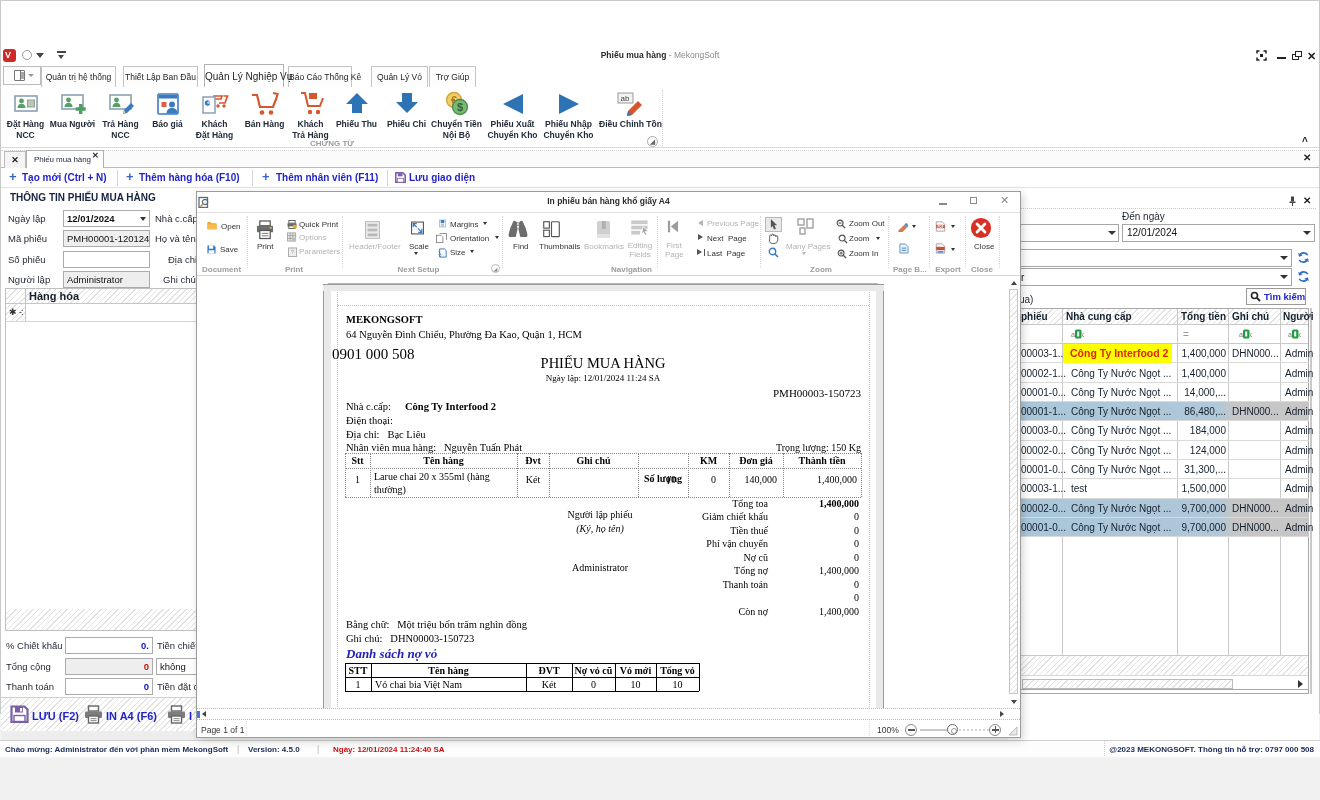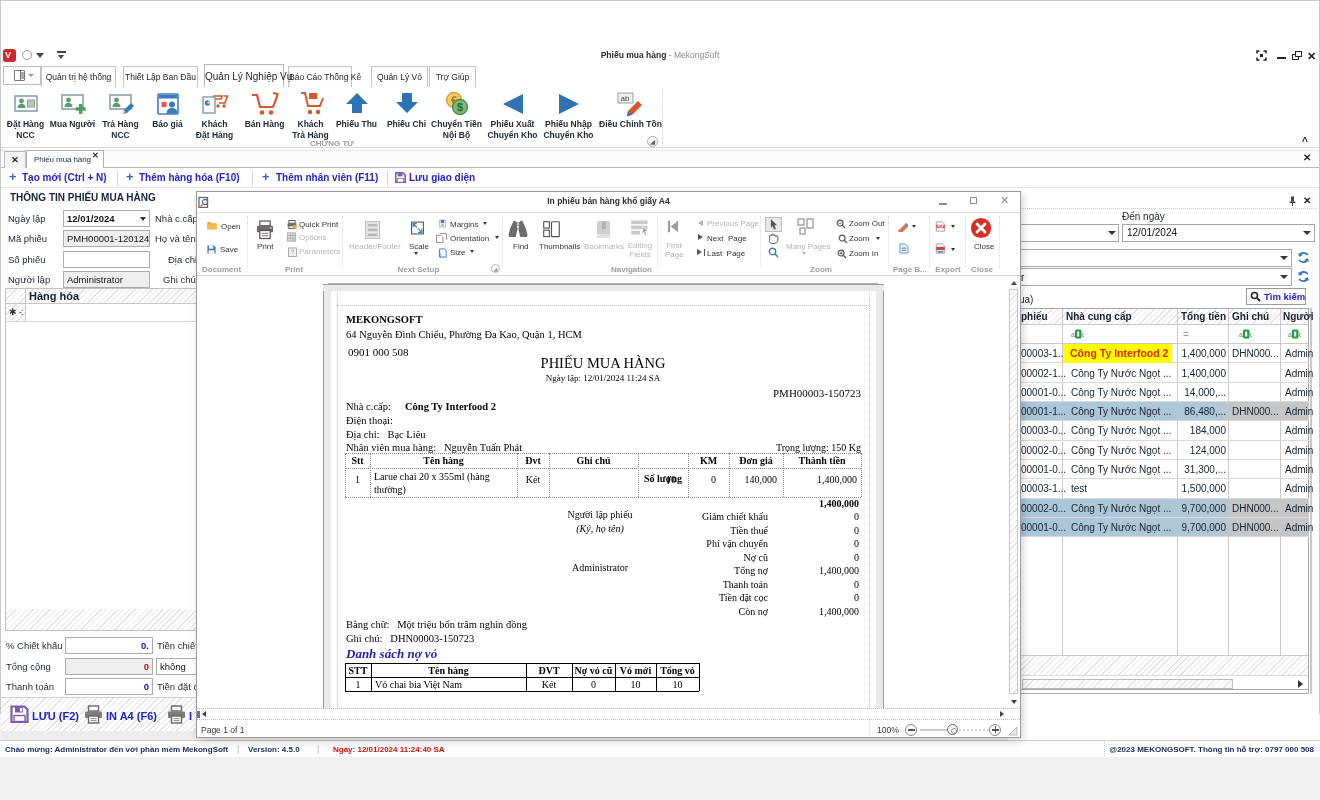--- a/index.html
+++ b/index.html
@@ -649,21 +649,21 @@
 
 <div class="abs" style="left:323px; top:284px; width:8px; height:424px; background:#e9e9e9; border-left:1px solid #9a9a9a; z-index:3;"></div>
 <div class="abs" style="left:876px; top:284px; width:8px; height:424px; background:#e9e9e9; border-right:1px solid #9a9a9a; z-index:3;"></div>
 <div class="abs" style="left:323px; top:284px; width:561px; height:7px; background:#e9e9e9; border-top:1px solid #9a9a9a; z-index:3;"></div>
 <div class="abs" id="page" style="left:328px; top:283px; width:550px; height:425px; background:#fff; border-top:1px solid #b5b5b5; overflow:hidden; font-family:'Liberation Serif',serif; color:#000;">
   <div class="abs" style="left:9px; top:0; width:0; height:425px; border-left:1px dotted #c2c2c2;"></div>
   <div class="abs" style="left:541px; top:0; width:0; height:425px; border-left:1px dotted #c2c2c2;"></div>
   <div class="abs" style="left:9px; top:21px; width:532px; height:0; border-top:1px dotted #c2c2c2;"></div>
   <div class="abs" style="left:18px; top:30px; font-size:10.5px; font-weight:bold;">MEKONGSOFT</div>
   <div class="abs" style="left:18px; top:45px; font-size:10.5px;">64 Nguyễn Đình Chiểu, Phường Đa Kao, Quận 1, HCM</div>
-  <div class="abs" style="left:20px; top:62px; font-size:11px;">0901 000 508</div>
+  <div class="abs" style="left:4px; top:62px; font-size:15px;">0901 000 508</div>
   <div class="abs" style="left:0; top:71px; width:550px; text-align:center; font-size:14.5px;">PHIẾU MUA HÀNG</div>
   <div class="abs" style="left:0; top:89px; width:550px; text-align:center; font-size:9px;">Ngày lập: 12/01/2024  11:24 SA</div>
   <div class="abs" style="left:333px; top:103px; width:200px; text-align:right; font-size:11px;">PMH00003-150723</div>
   <div class="abs" style="left:18px; top:117px; font-size:10.5px;">Nhà c.cấp:</div>
   <div class="abs" style="left:77px; top:117px; font-size:10.5px; font-weight:bold;">Công Ty Interfood 2</div>
   <div class="abs" style="left:18px; top:131px; font-size:10.5px;">Điện thoại:</div>
   <div class="abs" style="left:18px; top:145px; font-size:10.5px;">Địa chỉ:&nbsp;&nbsp;&nbsp;Bạc Liêu</div>
   <div class="abs" style="left:18px; top:158px; font-size:10.5px;">Nhân viên mua hàng:&nbsp;&nbsp;&nbsp;Nguyễn Tuấn Phát</div>
   <div class="abs" style="left:333px; top:158px; width:200px; text-align:right; font-size:10px;">Trọng lượng: 150 Kg</div>
 
@@ -694,34 +694,34 @@
   <div class="t1h" style="left:455px; width:78px;">Thành tiền</div>
   <div class="t1d" style="left:17px; top:190px; width:25px; text-align:center;">1</div>
   <div class="t1d" style="left:46px; top:186px; width:136px; line-height:13px;">Larue chai 20 x 355ml (hàng thường)</div>
   <div class="t1d" style="left:189px; top:190px; width:32px; text-align:center;">Két</div>
   <div class="t1d" style="left:310px; top:190px; width:38px; text-align:right;">10</div>
   <div class="t1d" style="left:360px; top:190px; width:28px; text-align:right;">0</div>
   <div class="t1d" style="left:401px; top:190px; width:48px; text-align:right;">140,000</div>
   <div class="t1d" style="left:455px; top:190px; width:74px; text-align:right;">1,400,000</div>
 
   <style>.mr { position:absolute; font-size:10px; width:422px; text-align:right; left:18px; } .mv { position:absolute; font-size:10px; width:513px; text-align:right; left:18px; }</style>
+  <div class="mr" style="top:214px;">Tổng toa</div>
     <div class="mv" style="top:214px; font-weight:bold;">1,400,000</div>
   <div class="mr" style="top:227px;">Giảm chiết khấu</div>
     <div class="mv" style="top:227px;">0</div>
   <div class="mr" style="top:241px;">Tiền thuế</div>
     <div class="mv" style="top:241px;">0</div>
   <div class="mr" style="top:254px;">Phí vận chuyển</div>
     <div class="mv" style="top:254px;">0</div>
   <div class="mr" style="top:268px;">Nợ cũ</div>
     <div class="mv" style="top:268px;">0</div>
   <div class="mr" style="top:281px;">Tổng nợ</div>
     <div class="mv" style="top:281px;">1,400,000</div>
   <div class="mr" style="top:295px;">Thanh toán</div>
     <div class="mv" style="top:295px;">0</div>
-  <div class="mr" style="top:308px;">Tiền đặt cọc</div>
     <div class="mv" style="top:308px;">0</div>
   <div class="mr" style="top:322px;">Còn nợ</div>
     <div class="mv" style="top:322px;">1,400,000</div>
   <div class="abs" style="left:172px; top:225px; width:200px; text-align:center; font-size:10px;">Người lập phiếu</div>
   <div class="abs" style="left:172px; top:239px; width:200px; text-align:center; font-size:10px; font-style:italic;">(Ký, họ tên)</div>
   <div class="abs" style="left:172px; top:278px; width:200px; text-align:center; font-size:10px;">Administrator</div>
   <div class="abs" style="left:18px; top:335px; font-size:10.5px;">Bằng chữ:&nbsp;&nbsp;&nbsp;Một triệu bốn trăm nghìn đồng</div>
   <div class="abs" style="left:18px; top:349px; font-size:10.5px;">Ghi chú:&nbsp;&nbsp;&nbsp;DHN00003-150723</div>
   <div class="abs" style="left:18px; top:362px; font-size:13px; font-weight:bold; font-style:italic; color:#2222bb;">Danh sách nợ vỏ</div>
 

